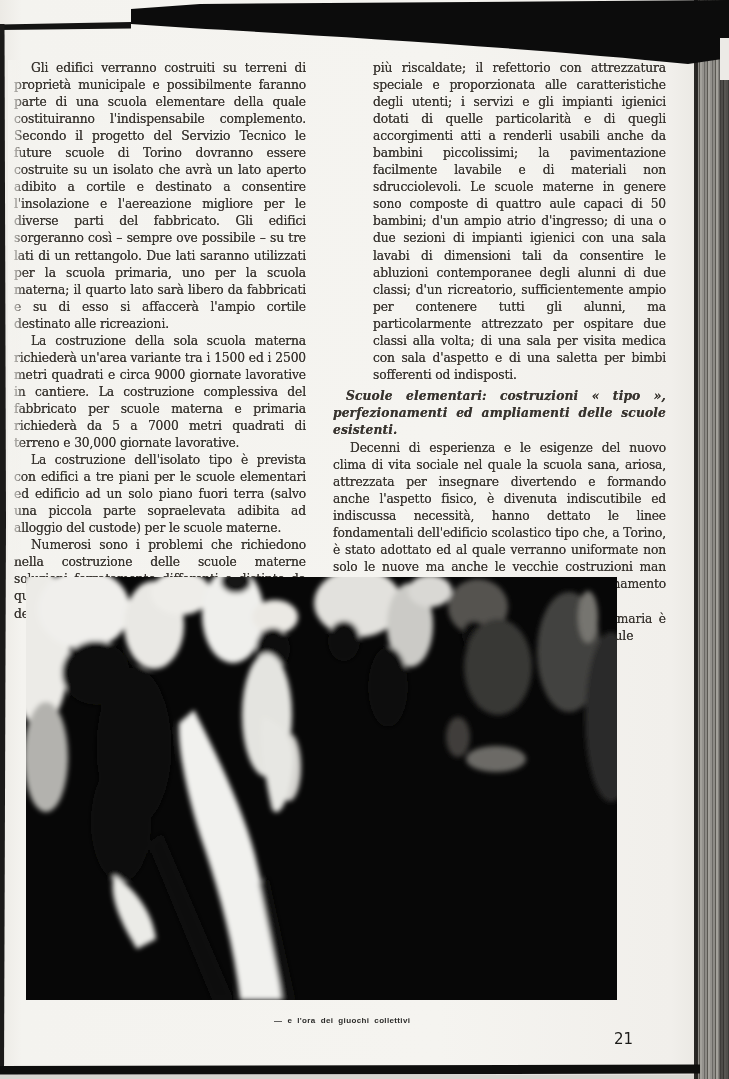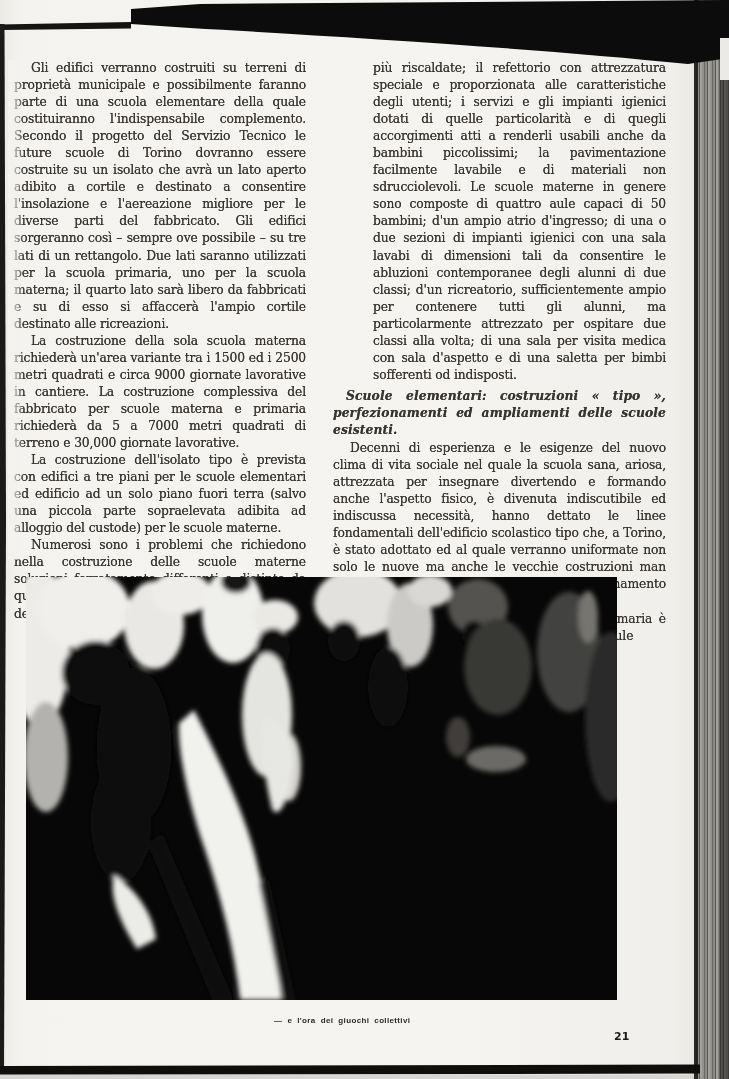--- a/index.html
+++ b/index.html
@@ -40,21 +40,21 @@
   
   .photo{position:absolute;left:26px;top:577px;width:591px;height:423px;}
   .photo svg{display:block;width:100%;height:100%;}
   .caption{
     position:absolute;left:274px;top:1005px;
     font-family:Liberation Sans, sans-serif;font-size:8px;font-weight:bold;
     color:#2b2b29;letter-spacing:0.35px;word-spacing:2.5px;margin-top:11px;
   }
   .pageno{
     position:absolute;left:614px;top:1030px;
-    font-family:"DejaVu Sans", sans-serif;font-size:11px;font-weight:bold;color:#1b1a18;text-align:right;
+    font-family:"DejaVu Sans", sans-serif;font-size:15px;font-weight:normal;color:#1b1a18;text-align:right;
   }
 </style>
 </head>
 <body>
 
 <div class="artifact page-edge"></div>
 
 <svg class="artifact scanlayer" viewBox="0 0 729 1079" xmlns="http://www.w3.org/2000/svg" aria-hidden="true">
   <path d="M131,9 L200,4 L729,0 L729,58 L688,64 C530,48 330,36 190,28 L131,24 Z" fill="#0c0c0c"></path>
   <path d="M0,24.5 L131,22 L131,28.5 L0,30 Z" fill="#141413"></path>

